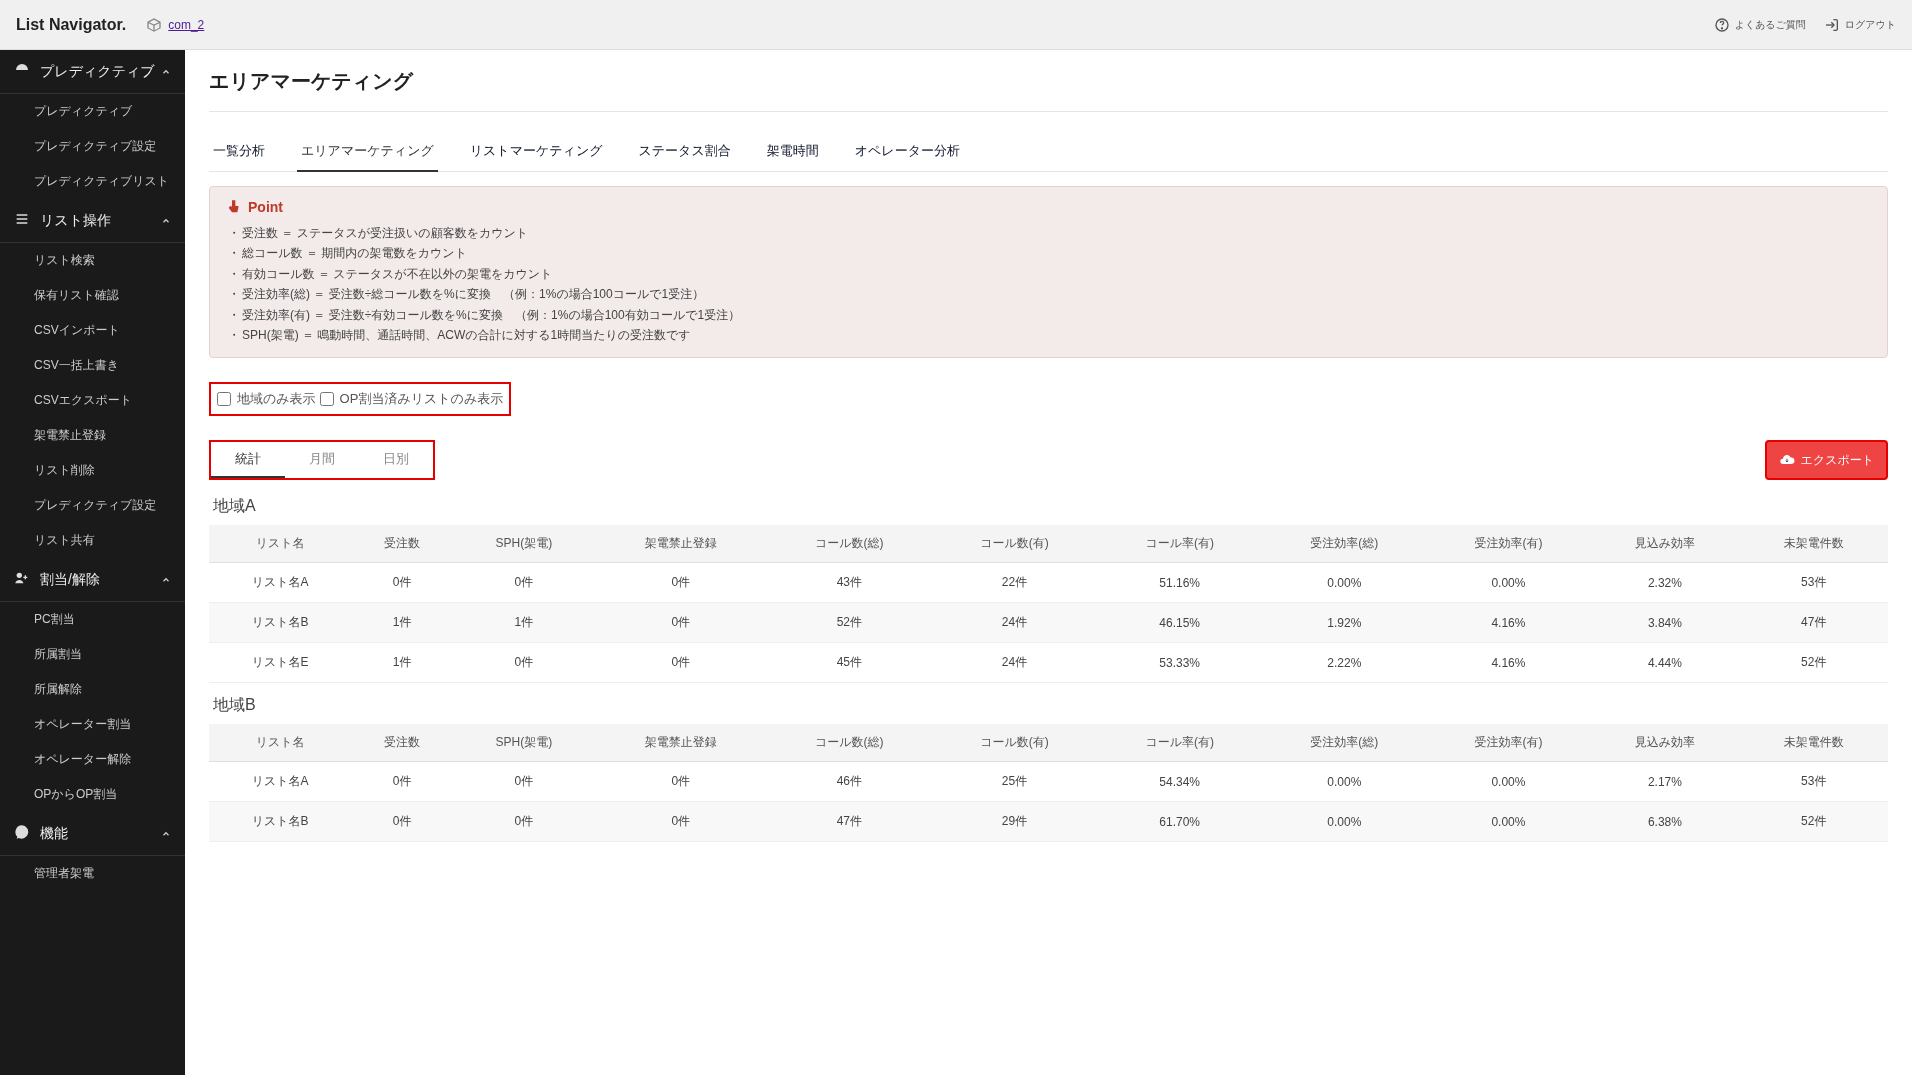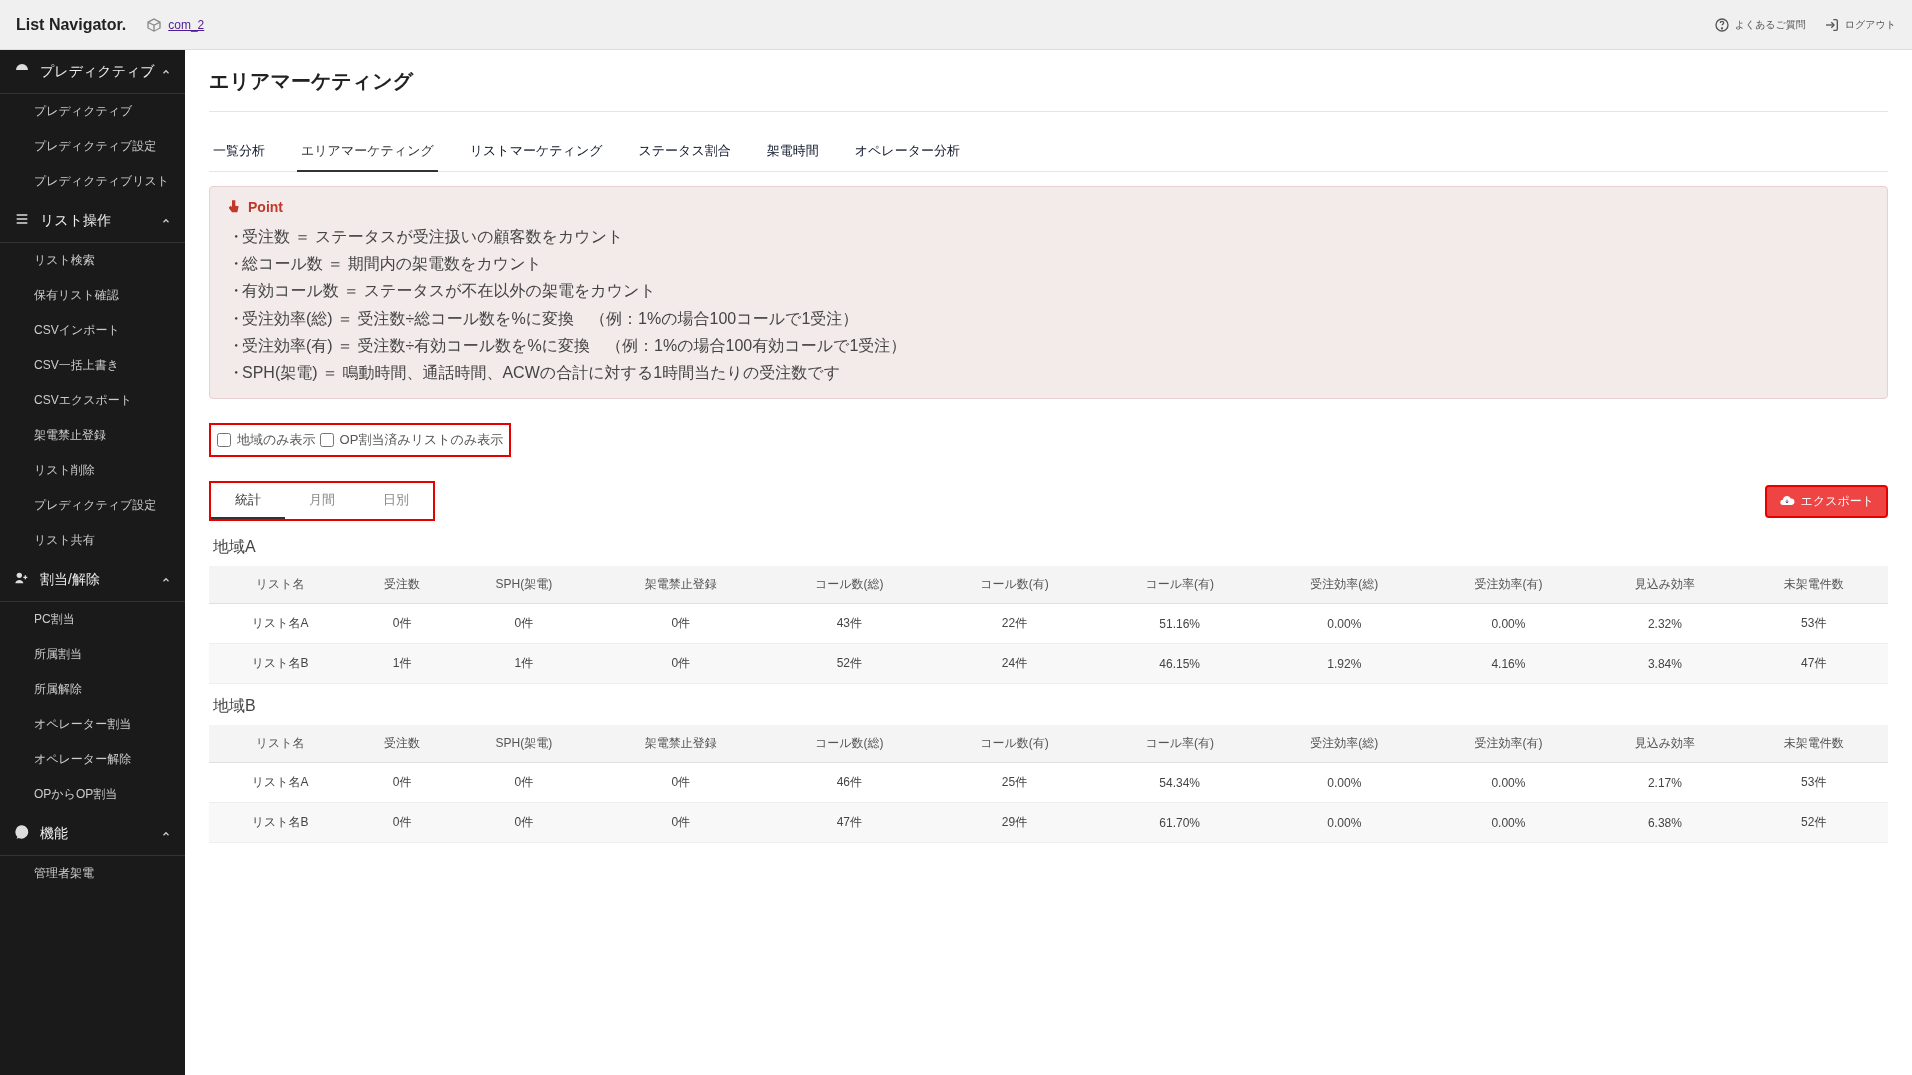--- a/index.html
+++ b/index.html
@@ -29,30 +29,30 @@
   
   
   .main-tabs { display: flex; gap: 28px; border-bottom: 1px solid #e5e5e5; margin-bottom: 14px; }
   .main-tab { padding: 6px 4px 10px 4px; font-size: 13px; color: #0f172a; cursor: pointer; }
   .main-tab.active { color: #333; border-bottom: 2px solid #333; margin-bottom: -1px; font-weight: 500; }
   
   
   .point-box { background: #f3eaea; border: 1px solid #e6d0d0; border-radius: 4px; padding: 12px 16px; margin-bottom: 24px; }
   .point-header { display: flex; align-items: center; gap: 6px; color: #c0392b; font-weight: 600; font-size: 14px; margin-bottom: 8px; }
   .point-list { list-style: none; }
-  .point-list li { position: relative; padding-left: 16px; line-height: 1.7; font-size: 16px; color: #444; }
+  .point-list li { position: relative; padding-left: 16px; line-height: 1.7; font-size: 12px; color: #444; }
   .point-list li::before { content: "・"; position: absolute; left: 2px; }
   
   
   .filters-row { display: inline-flex; align-items: center; gap: 4px; padding: 6px 6px; border: 2px solid #e60000; margin-bottom: 24px; }
   .checkbox-item { display: flex; align-items: center; gap: 6px; font-size: 13px; color: #555; }
   .checkbox-item input { width: 14px; height: 14px; }
   
   
-  .subtabs-row { display: flex; align-items: center; justify-content: space-between; margin-bottom: 16px; }
+  .subtabs-row { display: flex; justify-content: space-between; margin-bottom: 16px; }
   .subtabs-left { display: inline-flex; border: 2px solid #e60000; }
   .subtab { padding: 8px 24px; font-size: 13px; color: #888; cursor: pointer; }
   .subtab.active { color: #333; border-bottom: 2px solid #333; font-weight: 500; }
   .export-btn { display: flex; align-items: center; gap: 6px; border: 2px solid #e60000; background: #ef4444; color: #fff; padding: 6px 12px; border-radius: 4px; font-size: 12px; cursor: pointer; }
   
   
   .region-title { font-size: 16px; font-weight: 500; margin: 12px 0 8px 4px; color: #444; }
   
   
   table { width: 100%; border-collapse: collapse; font-size: 12px; }
@@ -263,20 +263,33 @@
               <td>1件</td>
               <td>0件</td>
               <td>52件</td>
               <td>24件</td>
               <td>46.15%</td>
               <td>1.92%</td>
               <td>4.16%</td>
               <td>3.84%</td>
               <td>47件</td>
             </tr>
+            <tr>
+              <td>リスト名E</td>
+              <td>1件</td>
+              <td>0件</td>
+              <td>0件</td>
+              <td>45件</td>
+              <td>24件</td>
+              <td>53.33%</td>
+              <td>2.22%</td>
+              <td>4.16%</td>
+              <td>4.44%</td>
+              <td>52件</td>
+            </tr>
           </tbody>
         </table>
         <div class="region-title">地域B</div>
         <table>
           <thead>
             <tr>
               <th>リスト名</th>
               <th>受注数</th>
               <th>SPH(架電)</th>
               <th>架電禁止登録</th>

